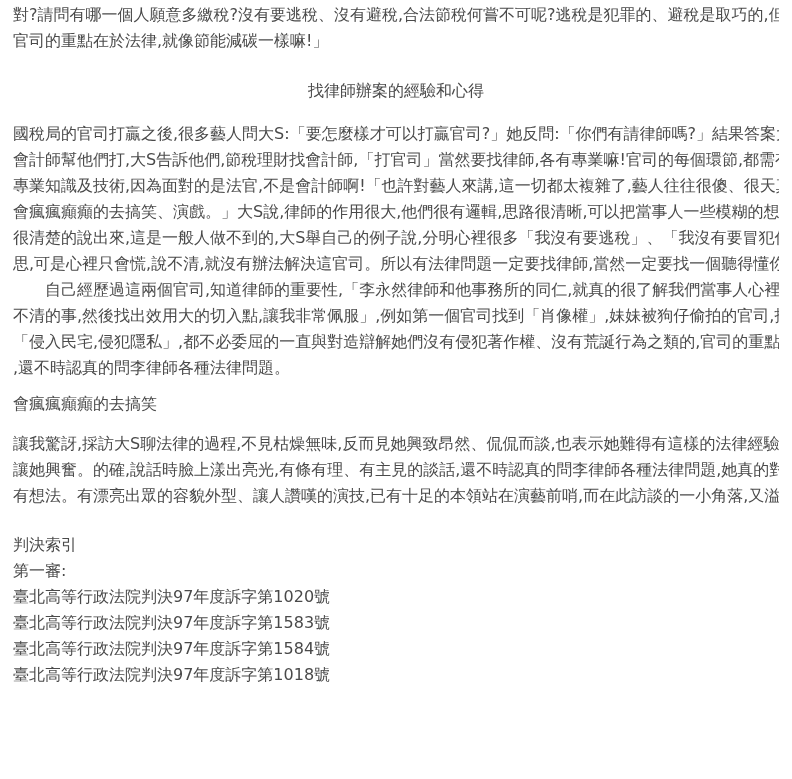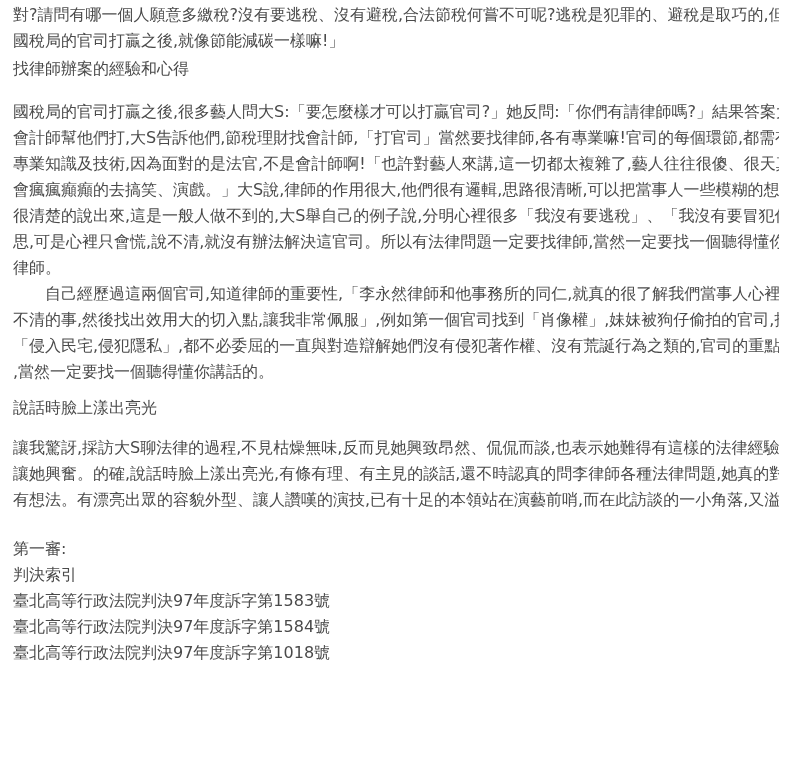--- a/index.html
+++ b/index.html
@@ -17,61 +17,61 @@
     line-height: 26px;
   }
   .doc {
     padding: 2px 13px 0 13px;
   }
   .line {
     white-space: nowrap;
     overflow: hidden;
   }
   .para-intro   { margin: 0; }
-  .heading-1    { margin-top: 2px; }
+  .heading-1    { margin-top: 24px; text-align: center; }
   .para-lawyer  { margin-top: 17px; }
   .heading-2    { margin-top: 10px; }
   .para-beauty  { margin-top: 14px; }
   .index-block  { margin-top: 23px; }
 </style>
 </head>
 <body>
 
 <div class="doc">
 
   <div class="para-intro">
     <div class="line">對?請問有哪一個人願意多繳稅?沒有要逃稅、沒有避稅,合法節稅何嘗不可呢?逃稅是犯罪的、避稅是取巧的,但節稅是</div>
-    <div class="line">國稅局的官司打贏之後,就像節能減碳一樣嘛!」</div>
+    <div class="line">官司的重點在於法律,就像節能減碳一樣嘛!」</div>
   </div>
 
   <div class="heading-1 line">找律師辦案的經驗和心得</div>
 
   <div class="para-lawyer">
     <div class="line">國稅局的官司打贏之後,很多藝人問大S:「要怎麼樣才可以打贏官司?」她反問:「你們有請律師嗎?」結果答案大多是請</div>
     <div class="line">會計師幫他們打,大S告訴他們,節稅理財找會計師,「打官司」當然要找律師,各有專業嘛!官司的每個環節,都需有法律</div>
     <div class="line">專業知識及技術,因為面對的是法官,不是會計師啊!「也許對藝人來講,這一切都太複雜了,藝人往往很傻、很天真,才</div>
     <div class="line">會瘋瘋癲癲的去搞笑、演戲。」大S說,律師的作用很大,他們很有邏輯,思路很清晰,可以把當事人一些模糊的想法變得</div>
     <div class="line">很清楚的說出來,這是一般人做不到的,大S舉自己的例子說,分明心裡很多「我沒有要逃稅」、「我沒有要冒犯你」的意</div>
     <div class="line">思,可是心裡只會慌,說不清,就沒有辦法解決這官司。所以有法律問題一定要找律師,當然一定要找一個聽得懂你講話的</div>
-    <div class="line">律師。</div>
     <div class="line">　　自己經歷過這兩個官司,知道律師的重要性,「李永然律師和他事務所的同仁,就真的很了解我們當事人心裡想的又說</div>
     <div class="line">不清的事,然後找出效用大的切入點,讓我非常佩服」,例如第一個官司找到「肖像權」,妹妹被狗仔偷拍的官司,找到</div>
     <div class="line">「侵入民宅,侵犯隱私」,都不必委屈的一直與對造辯解她們沒有侵犯著作權、沒有荒誕行為之類的,官司的重點在於法律</div>
-    <div class="line">,當然一定要找一個聽得懂你講話的。</div>
+    <div class="line">,還不時認真的問李律師各種法律問題。</div>
   </div>
 
-  <div class="heading-2 line">說話時臉上漾出亮光</div>
+  <div class="heading-2 line">會瘋瘋癲癲的去搞笑</div>
 
   <div class="para-beauty">
     <div class="line">讓我驚訝,採訪大S聊法律的過程,不見枯燥無味,反而見她興致昂然、侃侃而談,也表示她難得有這樣的法律經驗談,著實</div>
     <div class="line">讓她興奮。的確,說話時臉上漾出亮光,有條有理、有主見的談話,還不時認真的問李律師各種法律問題,她真的對法律很</div>
     <div class="line">有想法。有漂亮出眾的容貌外型、讓人讚嘆的演技,已有十足的本領站在演藝前哨,而在此訪談的一小角落,又溢出了聰明</div>
   </div>
 
   <div class="index-block">
+    <div class="line">判決索引</div>
     <div class="line">第一審:</div>
-    <div class="line">判決索引</div>
+    <div class="line">臺北高等行政法院判決97年度訴字第1020號</div>
     <div class="line">臺北高等行政法院判決97年度訴字第1583號</div>
     <div class="line">臺北高等行政法院判決97年度訴字第1584號</div>
     <div class="line">臺北高等行政法院判決97年度訴字第1018號</div>
   </div>
 
 </div>
 
 </body></html>

